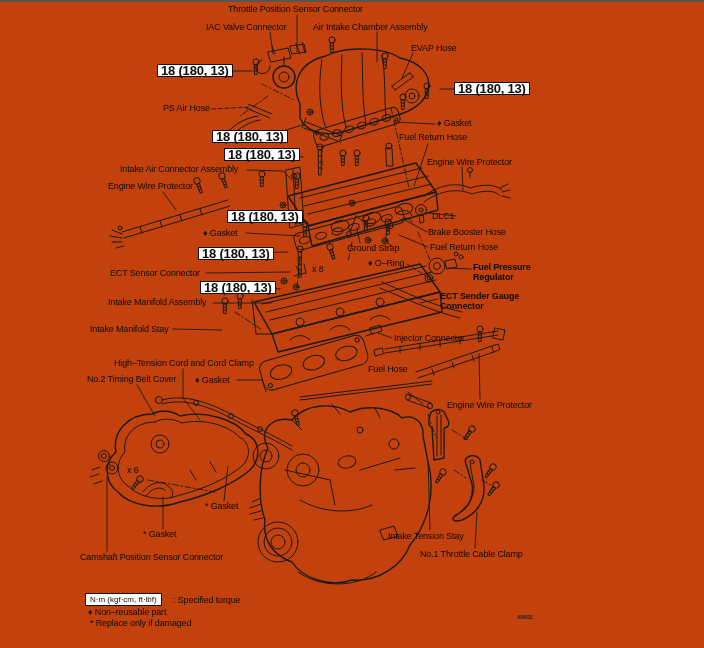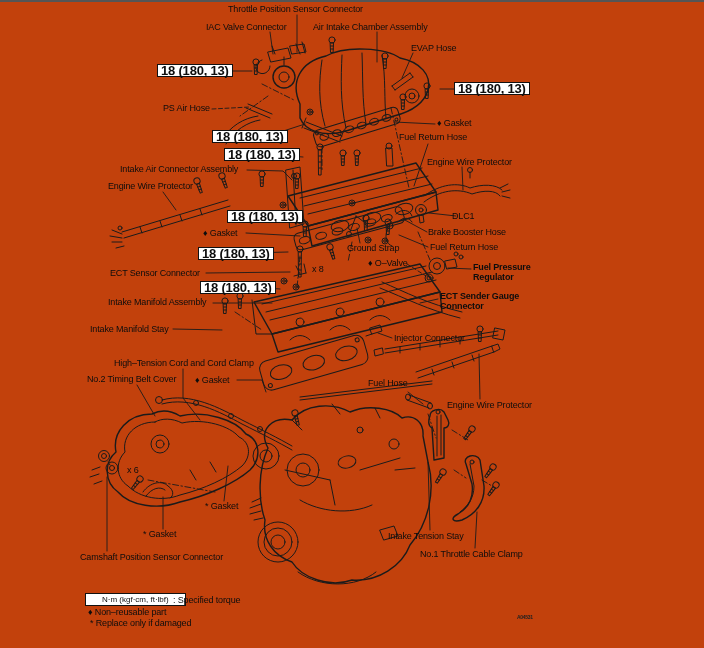--- a/index.html
+++ b/index.html
@@ -9,21 +9,21 @@
   #art *{stroke:#1b1b1b;fill:none;stroke-width:1;stroke-linecap:round;stroke-linejoin:round;}
   #art .leader{stroke-width:0.9;}
   #art .dashdot{stroke-dasharray:6 2.5 1.5 2.5;stroke-width:0.9;}
   #art .dash{stroke-dasharray:4 2.5;stroke-width:0.9;}
   #art .thick{stroke-width:1.4;}
   .lbl{position:absolute;font-size:9px;line-height:10px;letter-spacing:-0.15px;white-space:nowrap;}
   .wrap{white-space:normal;font-weight:bold;}
   .tq{position:absolute;border:1.2px solid #111;background:#fff;font-size:13px;font-weight:bold;
       line-height:11px;padding:0 3px;letter-spacing:-0.2px;white-space:nowrap;z-index:3;}
   .legend-box{position:absolute;border:1.1px solid #111;background:#fff;font-size:8px;
-      line-height:11px;padding:0 16px;white-space:nowrap;}
+      line-height:11px;padding:0 4px;white-space:nowrap;}
   .code{position:absolute;font-size:5px;letter-spacing:-0.3px;color:#222;font-weight:bold;}
   .bottom-rule{position:absolute;left:0;top:642;width:704px;height:2px;background:#555;}
 </style>
 </head>
 <body>
 
 <div id="stage">
 
   <svg id="art" width="704" height="648" viewBox="0 0 704 648">
     <defs>
@@ -290,37 +290,37 @@
   <div class="lbl" style="left:228px;top:4px">Throttle Position Sensor Connector</div>
   <div class="lbl" style="left:206px;top:22px">IAC Valve Connector</div>
   <div class="lbl" style="left:313px;top:22px">Air Intake Chamber Assembly</div>
   <div class="lbl" style="left:411px;top:43px">EVAP Hose</div>
   <div class="lbl" style="left:163px;top:103px">PS Air Hose</div>
   <div class="lbl" style="left:437px;top:118px">♦ Gasket</div>
   <div class="lbl" style="left:399px;top:132px">Fuel Return Hose</div>
   <div class="lbl" style="left:427px;top:157px">Engine Wire Protector</div>
   <div class="lbl" style="left:120px;top:164px">Intake Air Connector Assembly</div>
   <div class="lbl" style="left:108px;top:181px">Engine Wire Protector</div>
-  <div class="lbl" style="left:452px;top:211px">DLC1</div>
+  <div class="lbl" style="left:432px;top:211px">DLC1</div>
   <div class="lbl" style="left:428px;top:227px">Brake Booster Hose</div>
   <div class="lbl" style="left:430px;top:242px">Fuel Return Hose</div>
   <div class="lbl" style="left:203px;top:228px">♦ Gasket</div>
   <div class="lbl" style="left:347px;top:243px">Ground Strap</div>
-  <div class="lbl" style="left:368px;top:258px">♦ O–Valve</div>
+  <div class="lbl" style="left:368px;top:258px">♦ O–Ring</div>
   <div class="lbl" style="left:312px;top:264px">x 8</div>
   <div class="lbl" style="left:110px;top:268px">ECT Sensor Connector</div>
   <div class="lbl wrap" style="left:473px;top:262px;width:64px">Fuel Pressure Regulator</div>
   <div class="lbl" style="left:108px;top:297px">Intake Manifold Assembly</div>
   <div class="lbl wrap" style="left:440px;top:291px;width:92px">ECT Sender Gauge Connector</div>
   <div class="lbl" style="left:90px;top:324px">Intake Manifold Stay</div>
   <div class="lbl" style="left:394px;top:333px">Injector Connector</div>
   <div class="lbl" style="left:114px;top:358px">High–Tension Cord and Cord Clamp</div>
   <div class="lbl" style="left:87px;top:374px">No.2 Timing Belt Cover</div>
   <div class="lbl" style="left:195px;top:375px">♦ Gasket</div>
-  <div class="lbl" style="left:368px;top:378px">Fuel Hose</div>
+  <div class="lbl" style="left:368px;top:364px">Fuel Hose</div>
   <div class="lbl" style="left:447px;top:400px">Engine Wire Protector</div>
   <div class="lbl" style="left:127px;top:465px">x 6</div>
   <div class="lbl" style="left:205px;top:501px">* Gasket</div>
   <div class="lbl" style="left:143px;top:529px">* Gasket</div>
   <div class="lbl" style="left:80px;top:552px">Camshaft Position Sensor Connector</div>
   <div class="lbl" style="left:388px;top:531px">Intake Tension Stay</div>
   <div class="lbl" style="left:420px;top:549px">No.1 Throttle Cable Clamp</div>
 
   <div class="tq" style="left:157px;top:64px">18 (180, 13)</div>
   <div class="tq" style="left:454px;top:82px">18 (180, 13)</div>

